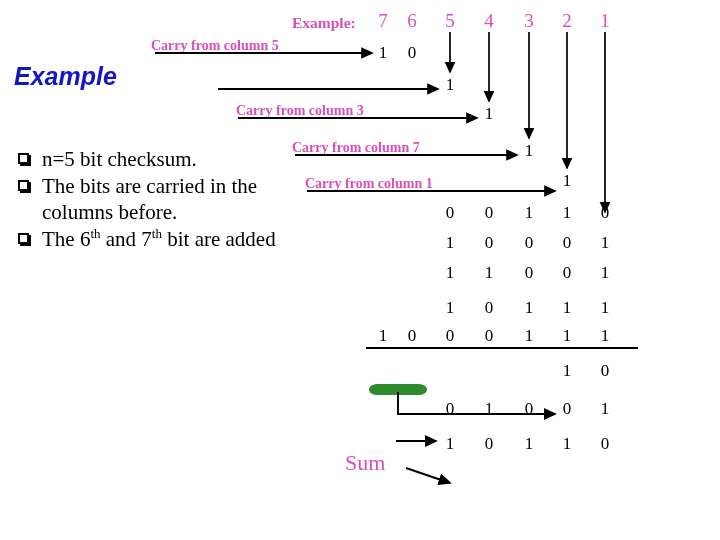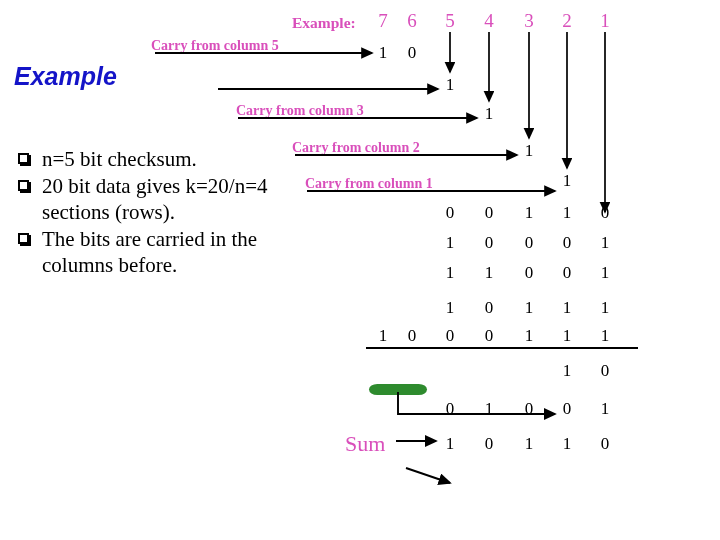--- a/index.html
+++ b/index.html
@@ -105,42 +105,42 @@
 
   <div class="title">Example</div>
 
   <div class="bullets">
     <div class="bullet">
       <span class="box"></span>
       <span class="txt">n=5 bit checksum.</span>
     </div>
     <div class="bullet">
       <span class="box"></span>
-      <span class="txt">20 bit data gives k=20/n=4 sections (rows).</span>
+      <span class="txt">The bits are carried in the columns before.</span>
     </div>
     <div class="bullet">
       <span class="box"></span>
-      <span class="txt">The bits are carried in the columns before.</span>
+      <span class="txt"><span>The 6</span><sup>th</sup><span> and 7</span><sup>th</sup><span> bit are added</span></span>
     </div>
   </div>
 
   <div class="diagram">
 
     <div class="lbl" style="left:292px;top:14px;font-size:15.5px;">Example:</div>
     <div class="colnum" style="left:373px;top:10px;">7</div>
     <div class="colnum" style="left:402px;top:10px;">6</div>
     <div class="colnum" style="left:440px;top:10px;">5</div>
     <div class="colnum" style="left:479px;top:10px;">4</div>
     <div class="colnum" style="left:519px;top:10px;">3</div>
     <div class="colnum" style="left:557px;top:10px;">2</div>
     <div class="colnum" style="left:595px;top:10px;">1</div>
 
     <div class="lbl" style="left:151px;top:38px;">Carry from column 5</div>
     <div class="lbl" style="left:236px;top:103px;">Carry from column 3</div>
-    <div class="lbl" style="left:292px;top:140px;">Carry from column 2</div>
+    <div class="lbl" style="left:292px;top:140px;">Carry from column 7</div>
     <div class="lbl" style="left:305px;top:176px;">Carry from column 1</div>
 
     <div class="digit" style="left:373px;top:43px;">1</div>
     <div class="digit" style="left:402px;top:43px;">0</div>
     <div class="digit" style="left:440px;top:75px;">1</div>
     <div class="digit" style="left:479px;top:104px;">1</div>
     <div class="digit" style="left:519px;top:141px;">1</div>
     <div class="digit" style="left:557px;top:171px;">1</div>
 
     <div class="digit" style="left:440px;top:203px;">0</div>
@@ -187,21 +187,21 @@
     <div class="digit" style="left:519px;top:399px;">0</div>
     <div class="digit" style="left:557px;top:399px;">0</div>
     <div class="digit" style="left:595px;top:399px;">1</div>
 
     <div class="digit" style="left:440px;top:434px;">1</div>
     <div class="digit" style="left:479px;top:434px;">0</div>
     <div class="digit" style="left:519px;top:434px;">1</div>
     <div class="digit" style="left:557px;top:434px;">1</div>
     <div class="digit" style="left:595px;top:434px;">0</div>
 
-    <div class="bigword" style="left:345px;top:431px;">Sum</div>
+    <div class="bigword" style="left:345px;top:450px;">Sum</div>
 
     <svg class="overlay" viewBox="0 0 720 540">
       <defs>
         <marker id="ah" markerWidth="7" markerHeight="7" refX="6" refY="3.2" orient="auto">
           <path d="M0,0 L7,3.2 L0,6.4 z" fill="#000"></path>
         </marker>
       </defs>
 
       <g stroke="#000" stroke-width="1.8" fill="none">
         <line x1="155" y1="53" x2="372" y2="53" marker-end="url(#ah)"></line>

